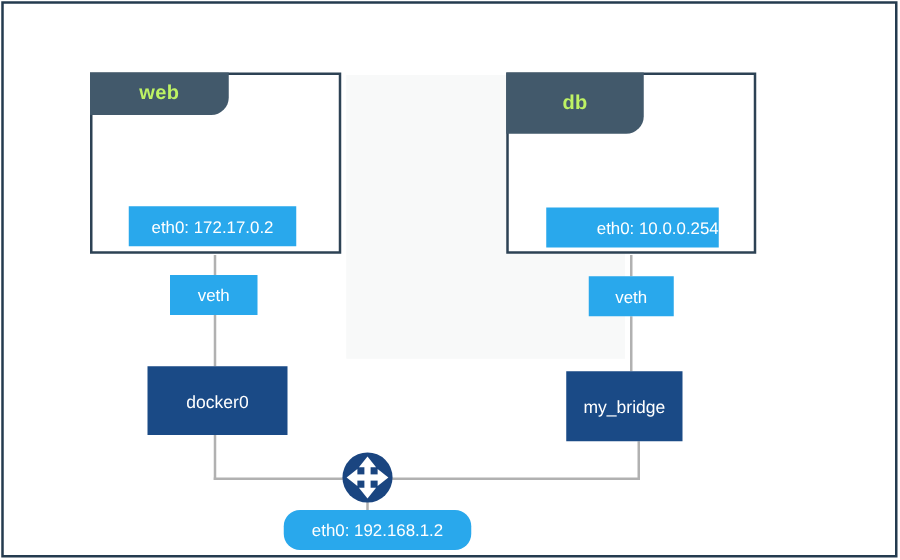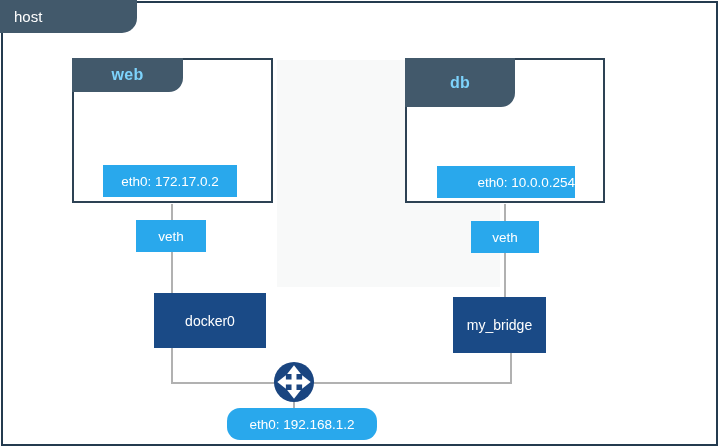--- a/index.html
+++ b/index.html
@@ -50,21 +50,21 @@
     border: 2px solid #2D4254;
     box-sizing: border-box;
     z-index: 4;
   }
   .cbox.web { left: 72px; top: 58px; width: 201px; height: 145px; }
   .cbox.db  { left: 405px; top: 58px; width: 200px; height: 145px; }
   .ctab {
     position: absolute;
     background: #42596B;
     border-bottom-right-radius: 14px;
-    color: #7dd3fc;
+    color: #bef264;
     font-size: 16px;
     font-weight: 600;
     display: flex;
     align-items: center;
     justify-content: center;
     z-index: 5;
     letter-spacing: .3px;
   }
   .ctab.web { left: 72px; top: 58px; width: 111px; height: 34px; }
   .ctab.db  { left: 405px; top: 58px; width: 110px; height: 49px; }
@@ -88,21 +88,21 @@
   .navybox {
     position: absolute;
     background: #1A4A86;
     color: #ffffff;
     font-size: 14px;
     display: flex;
     align-items: center;
     justify-content: center;
     z-index: 5;
   }
-  .docker0   { left: 118px; top: 293px; width: 112px; height: 55px; margin-left: 36px; }
+  .docker0   { left: 118px; top: 293px; width: 112px; height: 55px; }
   .my-bridge { left: 453px; top: 297px; width: 93px; height: 56px; }
   
   .line {
     position: absolute;
     background: #B1B1B1;
     z-index: 3;
   }
   .l-web-veth     { left: 171px; top: 204px; width: 2px; height: 16px; }
   .l-veth-docker  { left: 171px; top: 252px; width: 2px; height: 41px; }
   .l-docker-down  { left: 171px; top: 348px; width: 2px; height: 36px; }
@@ -119,23 +119,20 @@
     z-index: 6;
   }
 </style>
 </head>
 <body>
 
 <div class="canvas">
 
   <div class="host-border"></div>
   <div class="faint-rect"></div>
-  <div class="host-tab">
-    <span>host</span>
-  </div>
 
   <div class="line l-web-veth"></div>
   <div class="line l-veth-docker"></div>
   <div class="line l-docker-down"></div>
   <div class="line l-horizontal"></div>
   <div class="line l-bridge-down"></div>
   <div class="line l-veth-bridge"></div>
   <div class="line l-db-veth"></div>
   <div class="line l-circle-stub"></div>
 

